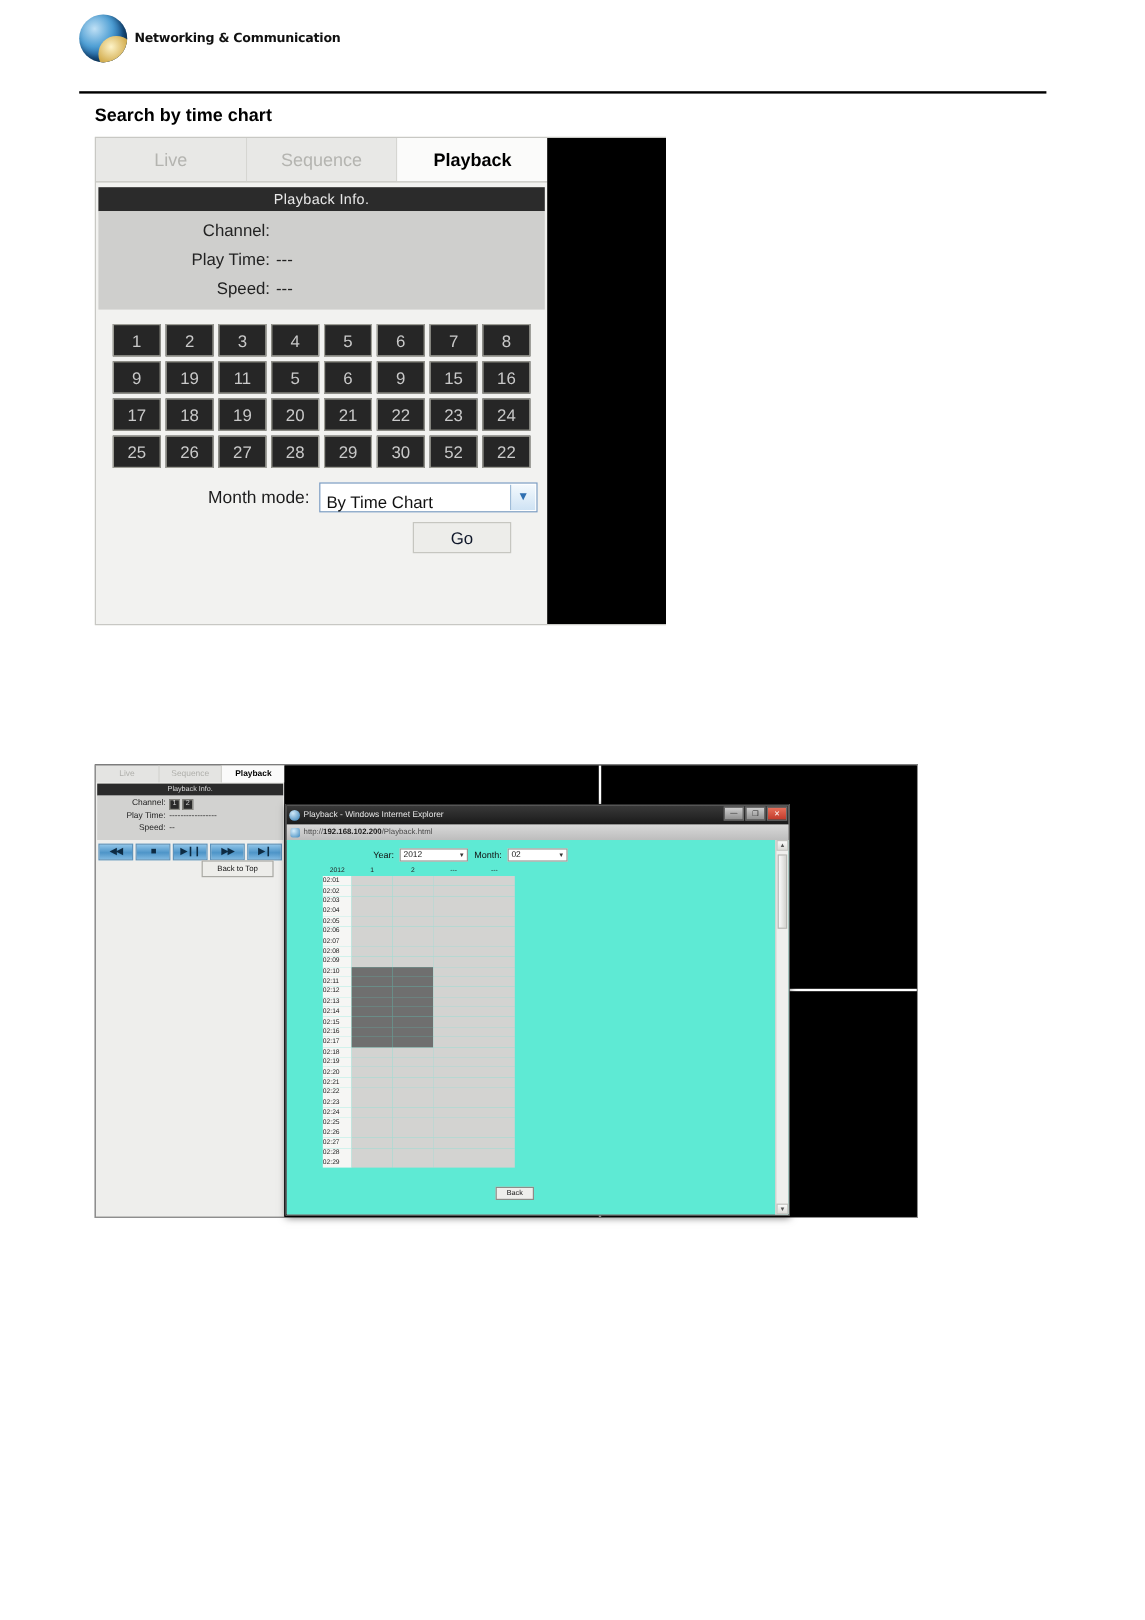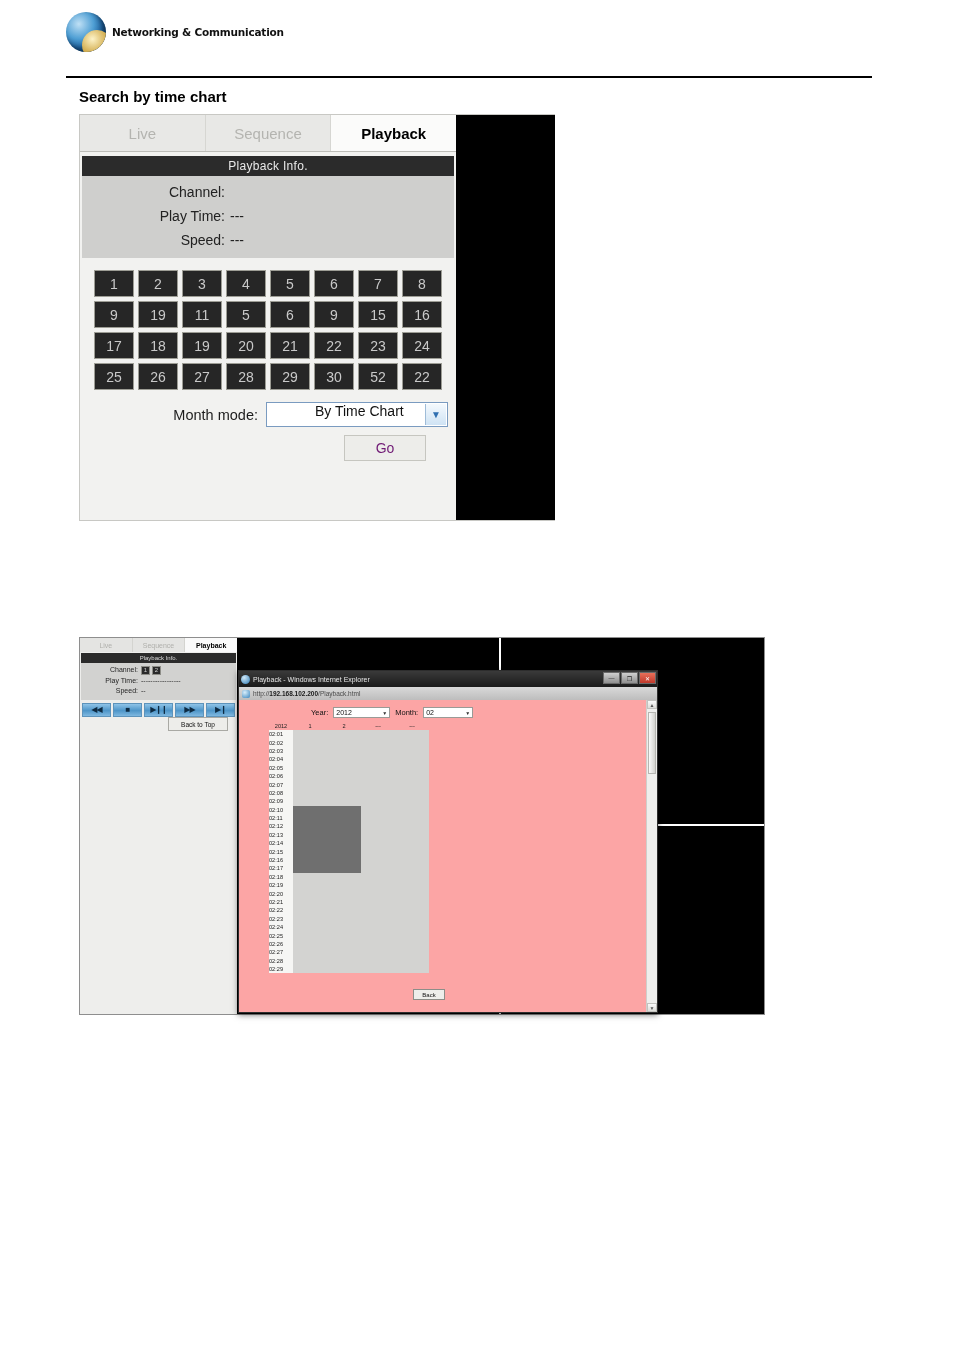--- a/index.html
+++ b/index.html
@@ -191,24 +191,23 @@
     padding-right: 8px;
     box-sizing: border-box;
     font-size: 14.5px;
     color: #1c1c1c;
   }
   #searchmode-select {
     width: 182px; height: 25px;
     border: 1px solid #7a9bc0;
     background: #fff;
     display: flex;
-    align-items: flex-start;
+    align-items: flex-end;
     box-sizing: border-box;
     position: relative;
-    padding-left: 43px;
   }
   #searchmode-value {
     font-size: 14px;
     color: #111;
     padding-left: 5px;
   }
   #searchmode-arrow {
     position: absolute;
     right: 1px; top: 1px;
     width: 20px; height: 21px;
@@ -219,21 +218,21 @@
     justify-content: center;
     color: #2f6fb0;
     font-size: 10px;
   }
   #go-button {
     position: absolute;
     left: 264px; top: 320px;
     width: 82px; height: 26px;
     background: #ededea;
     border: 1px solid #c6c6c0;
-    color: #701a75;
+    color: #0f172a;
     font-size: 14px;
     display: flex;
     align-items: center;
     justify-content: center;
     box-sizing: border-box;
   }
 
   
   #figure-two {
     position: absolute;
@@ -418,21 +417,21 @@
   #ie-url {
     font-size: 6.5px;
     color: #4a4a4a;
     white-space: nowrap;
   }
   #ie-url b { color: #1a1a1a; }
   #ie-content {
     position: absolute;
     left: 0; top: 29px;
     right: 0; bottom: 0;
-    background: #fca5a5;
+    background: #5eead4;
     overflow: hidden;
   }
   #ie-scrollbar {
     position: absolute;
     right: 0; top: 29px; bottom: 0;
     width: 10px;
     background: #efefed;
     border-left: 1px solid #cfcfcb;
   }
   .sb-arrow {

